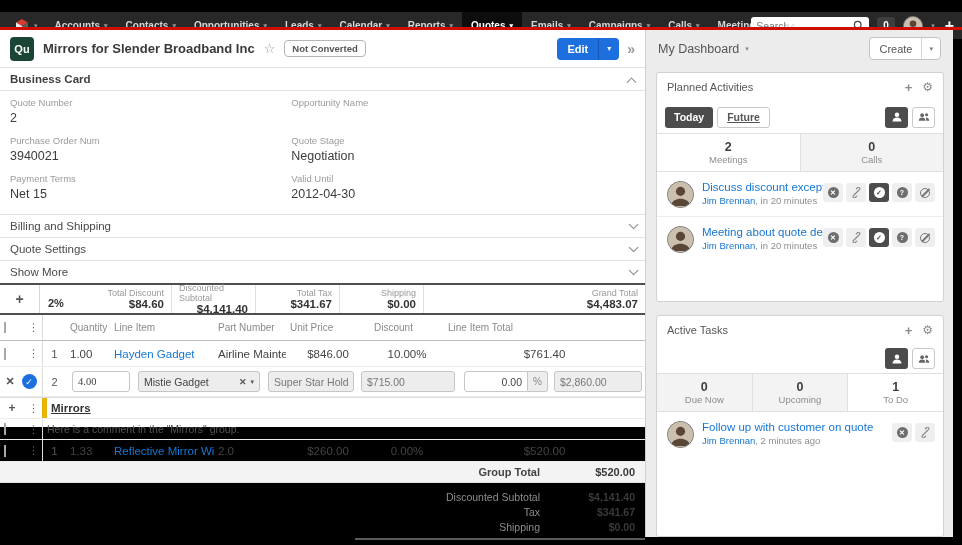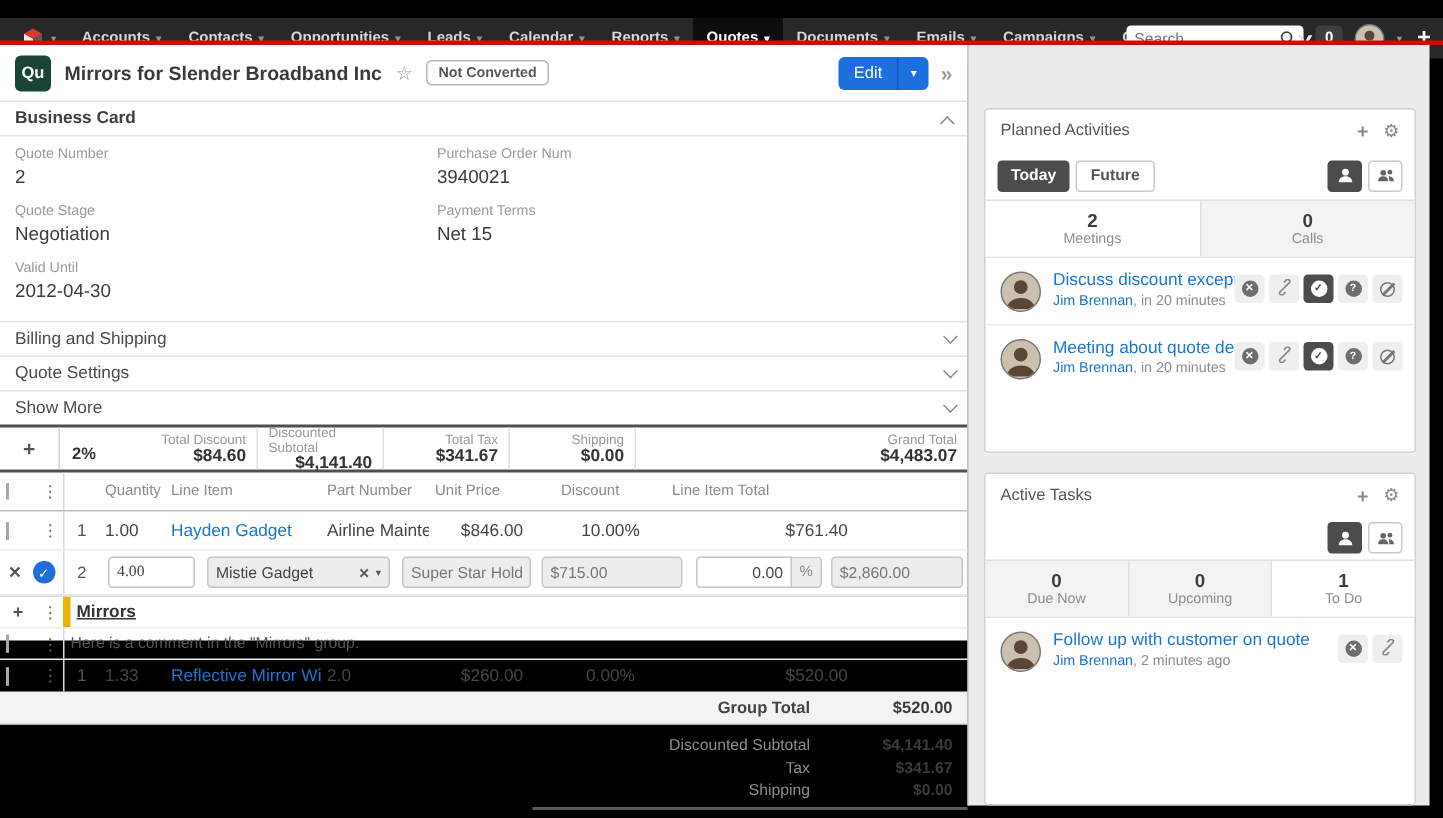--- a/index.html
+++ b/index.html
@@ -30,21 +30,21 @@
   .main { position:absolute; top:30px; left:0; width:645px; height:397px; background:#fff; font-size:12px; color:#444; }
 
   .record-header { height:38px; border-bottom:1px solid #e3e3e3; display:flex; align-items:center; padding:0 10px; gap:9px; }
   .module-badge { width:24px; height:24px; border-radius:4px; background:#1a4434; color:#fff; font-size:11px; font-weight:bold;
                   display:flex; align-items:center; justify-content:center; }
   .record-title { font-size:13px; font-weight:bold; color:#3a3a3a; }
   .fav-star { color:#9a9a9a; font-size:13px; }
   .status-pill { border:1px solid #b5b5b5; border-radius:4px; font-size:9.5px; font-weight:bold; color:#555; padding:2px 7px; }
   .header-right { margin-left:auto; display:flex; align-items:center; gap:8px; }
   .edit-btn { background:#1c6fdd; border-radius:4px; height:22px; display:flex; align-items:center; overflow:hidden; }
-  .edit-btn .edit-main { color:#fff; font-size:11px; font-weight:normal; padding:0 10px; }
+  .edit-btn .edit-main { color:#fff; font-size:11px; font-weight:bold; padding:0 10px; }
   .edit-btn .edit-caret { color:#fff; font-size:8px; padding:0 8px; border-left:1px solid #1558b4; height:100%; display:flex; align-items:center; }
   .dbl-chevron { color:#9a9a9a; font-size:14px; font-weight:bold; }
 
   .panel-header { height:23px; display:flex; align-items:center; padding:0 10px; border-bottom:1px solid #e3e3e3; }
   .panel-header .ptitle { font-size:11.5px; font-weight:bold; color:#3f3f3f; }
   .chev { width:7px; height:7px; border-right:1.6px solid #8a8a8a; border-bottom:1.6px solid #8a8a8a; display:inline-block; margin-left:auto; }
   .chev.up { transform:rotate(-135deg) translate(-2px,-2px); }
   .chev.down { transform:rotate(45deg) translateY(-3px); }
 
   .fields { padding:6px 10px 12px; display:grid; grid-template-columns: 45% 55%; row-gap:9px; }
@@ -124,21 +124,21 @@
   .card-at { top:285px; height:222px; }
   .card-header { height:28px; display:flex; align-items:center; padding:0 10px; }
   .card-title { font-size:11px; color:#565656; }
   .card-actions { margin-left:auto; display:flex; align-items:center; gap:10px; }
   .icon-plus { color:#8a8a8a; font-size:13px; font-weight:bold; }
   .icon-gear { color:#8a8a8a; font-size:12px; }
 
   .card-toolbar { height:33px; display:flex; align-items:center; padding:0 8px; gap:4px; border-bottom:1px solid #e0e0e0; }
   .filter-btn { height:21px; border-radius:3px; font-size:10.5px; font-weight:bold; padding:0 9px; display:flex; align-items:center; }
   .filter-btn.dark { background:#4c4c4c; color:#fff; }
-  .filter-btn.light { background:#fff; color:#555; border:1px solid #c9c9c9; }
+  .filter-btn.light { background:#fff; color:#555; border:1px solid #c9c9c9;text-decoration:underline; }
   .toolbar-right { margin-left:auto; display:flex; gap:4px; }
   .sq-btn { width:23px; height:21px; border-radius:3px; display:flex; align-items:center; justify-content:center; }
   .sq-btn.dark { background:#4c4c4c; color:#fff; }
   .sq-btn.light { background:#fff; border:1px solid #c9c9c9; color:#666; }
   .sq-btn svg { width:12px; height:12px; fill:currentColor; }
 
   .count-tabs { display:flex; height:38px; border-bottom:1px solid #e0e0e0; }
   .ctab { flex:1; display:flex; flex-direction:column; align-items:center; justify-content:center; background:#f3f3f3;
           border-left:1px solid #e0e0e0; }
   .ctab:first-child { border-left:none; }
@@ -199,24 +199,20 @@
       </div>
     <div class="nav-item">
         <span>Reports</span>
         <span class="caret">▾</span>
       </div>
     <div class="nav-item active">
         <span>Quotes</span>
         <span class="caret" style="color:#fff;">▾</span>
       </div>
     <div class="nav-item">
-        <span>Documents</span>
-        <span class="caret">▾</span>
-      </div>
-    <div class="nav-item">
         <span>Emails</span>
         <span class="caret">▾</span>
       </div>
     <div class="nav-item">
         <span>Campaigns</span>
         <span class="caret">▾</span>
       </div>
     <div class="nav-item">
         <span>Calls</span>
         <span class="caret">▾</span>
@@ -269,20 +265,24 @@
     <span class="ptitle">Business Card</span>
     <span class="chev up"></span>
   </div>
 
   <div class="fields">
     <div class="field">
       <div class="flabel">Quote Number</div>
       <div class="fvalue">2</div>
     </div>
     <div class="field">
+      <div class="flabel">Opportunity Name</div>
+      <div class="fvalue"></div>
+    </div>
+    <div class="field">
       <div class="flabel">Purchase Order Num</div>
       <div class="fvalue">3940021</div>
     </div>
     <div class="field">
       <div class="flabel">Quote Stage</div>
       <div class="fvalue">Negotiation</div>
     </div>
     <div class="field">
       <div class="flabel">Payment Terms</div>
       <div class="fvalue">Net 15</div>
@@ -418,20 +418,30 @@
     </div>
     <div class="sum-divider"></div>
     <div class="grand-line">
       
       
     </div>
   </div>
 </div>
 
 <div class="sidebar">
+  <div class="dash-header">
+    <div class="dash-title">
+      <span>My Dashboard</span>
+      <span class="caret">▾</span>
+    </div>
+    <div class="create-btn">
+      <span class="create-main">Create</span>
+      <span class="create-caret">▾</span>
+    </div>
+  </div>
 
   <div class="card card-pa">
     <div class="card-header">
       <span class="card-title">Planned Activities</span>
       <div class="card-actions">
         <span class="icon-plus">+</span>
         <span class="icon-gear">⚙</span>
       </div>
     </div>
     <div class="card-toolbar">

